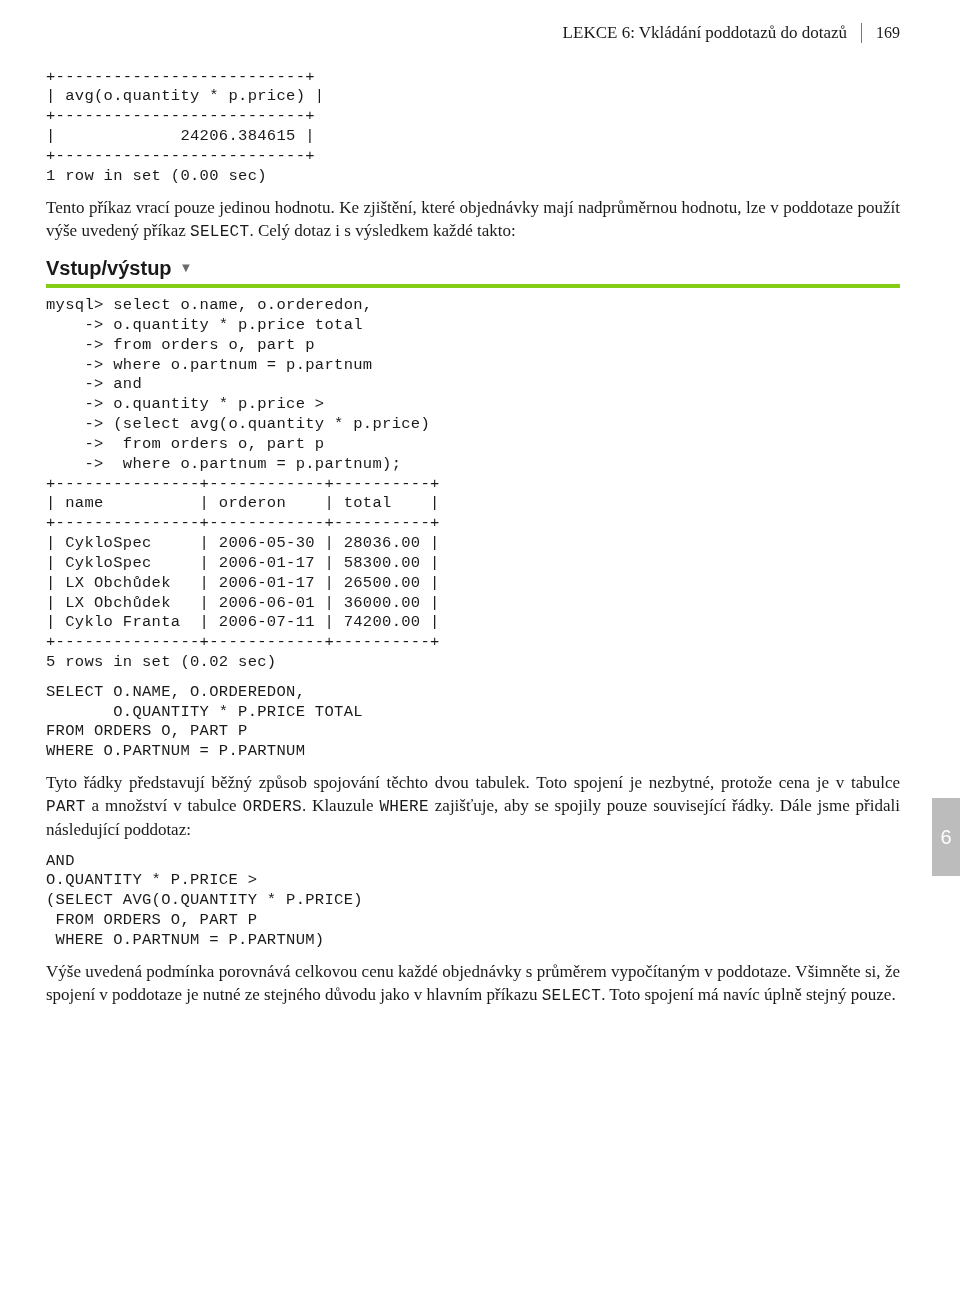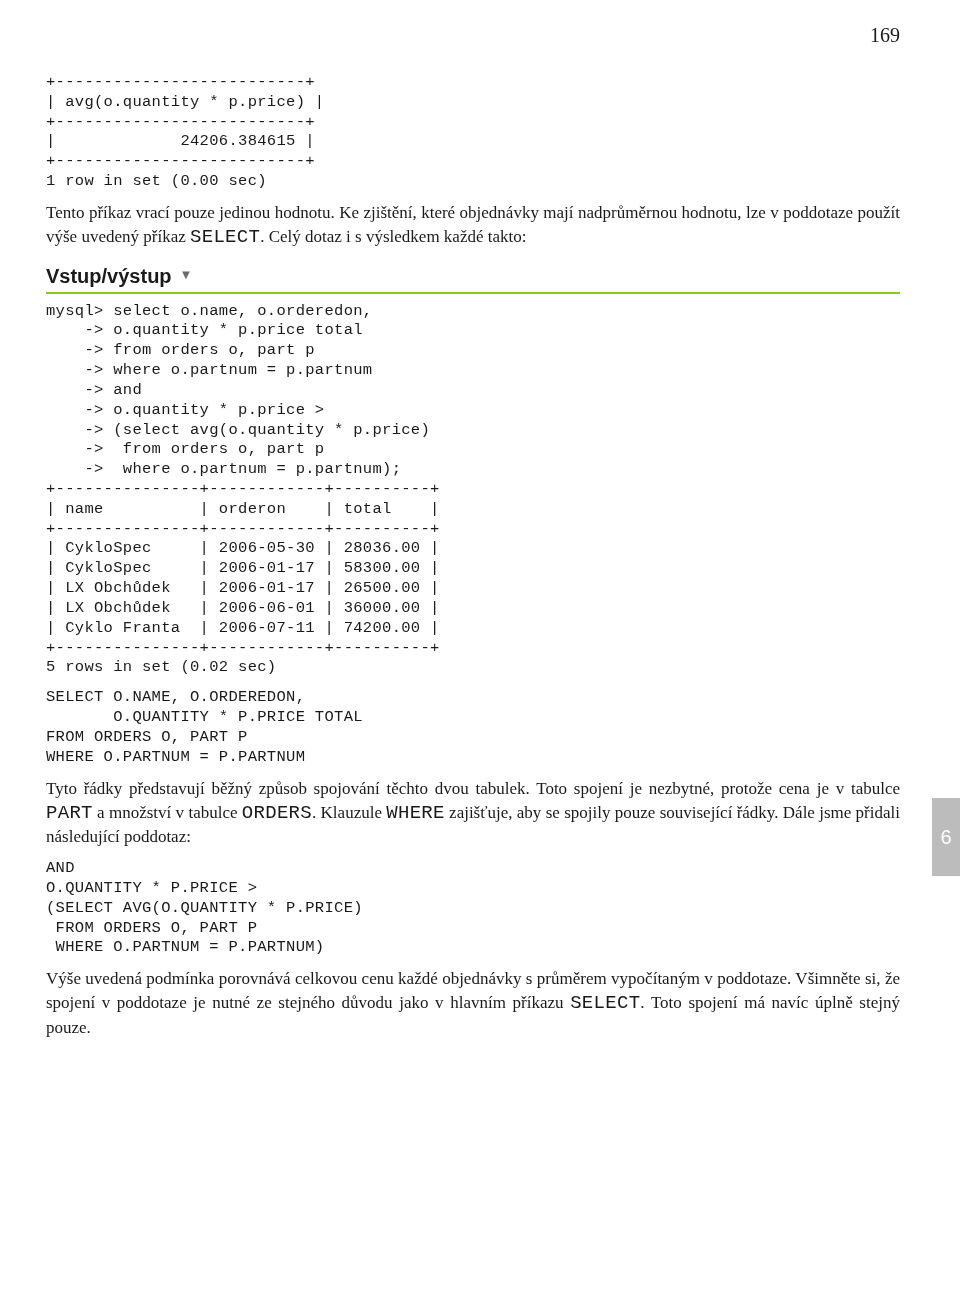--- a/index.html
+++ b/index.html
@@ -26,45 +26,45 @@
     font-size: 17px;
     margin-bottom: 24px;
   }
   .running-head .title {
     padding-right: 14px;
     border-right: 1px solid #7a7a7a;
     line-height: 1.2;
   }
   .running-head .page-num {
     padding-left: 14px;
-    font-size: 20px;
+    font-size: 16px;
   }
   pre.codeblock {
     font-family: "Courier New", Courier, monospace;
     font-size: 15.5px;
     line-height: 1.28;
     white-space: pre;
     margin: 8px 0 10px 0;
     letter-spacing: 0.3px;
   }
   .body-para {
     margin: 6px 0 10px 0;
     text-align: justify;
   }
   .body-para .inline-code,
   .inline-code {
     font-family: "Courier New", Courier, monospace;
-    font-size: 19px;
+    font-size: 16px;
     letter-spacing: 0.3px;
   }
   .section-heading {
     display: flex;
     align-items: center;
     margin: 8px 0 6px 0;
-    border-bottom: 2px solid #84cc16;
+    border-bottom: 4px solid #84cc16;
   }
   .section-heading .label {
     font-family: Arial, Helvetica, sans-serif;
     font-weight: bold;
     font-size: 20px;
     padding: 2px 6px 2px 0;
   }
   .section-heading .tri {
     font-size: 13px;
     color: #6b6b6b;
@@ -86,20 +86,21 @@
     align-items: center;
     justify-content: center;
   }
 </style>
 </head>
 <body>
 
 <div class="page">
 
   <div class="running-head">
+    <span class="title">LEKCE 6: Vkládání poddotazů do dotazů</span>
     <span class="page-num">169</span>
   </div>
 
   <pre class="codeblock">+--------------------------+
 | avg(o.quantity * p.price) |
 +--------------------------+
 |             24206.384615 |
 +--------------------------+
 1 row in set (0.00 sec)</pre>
 

